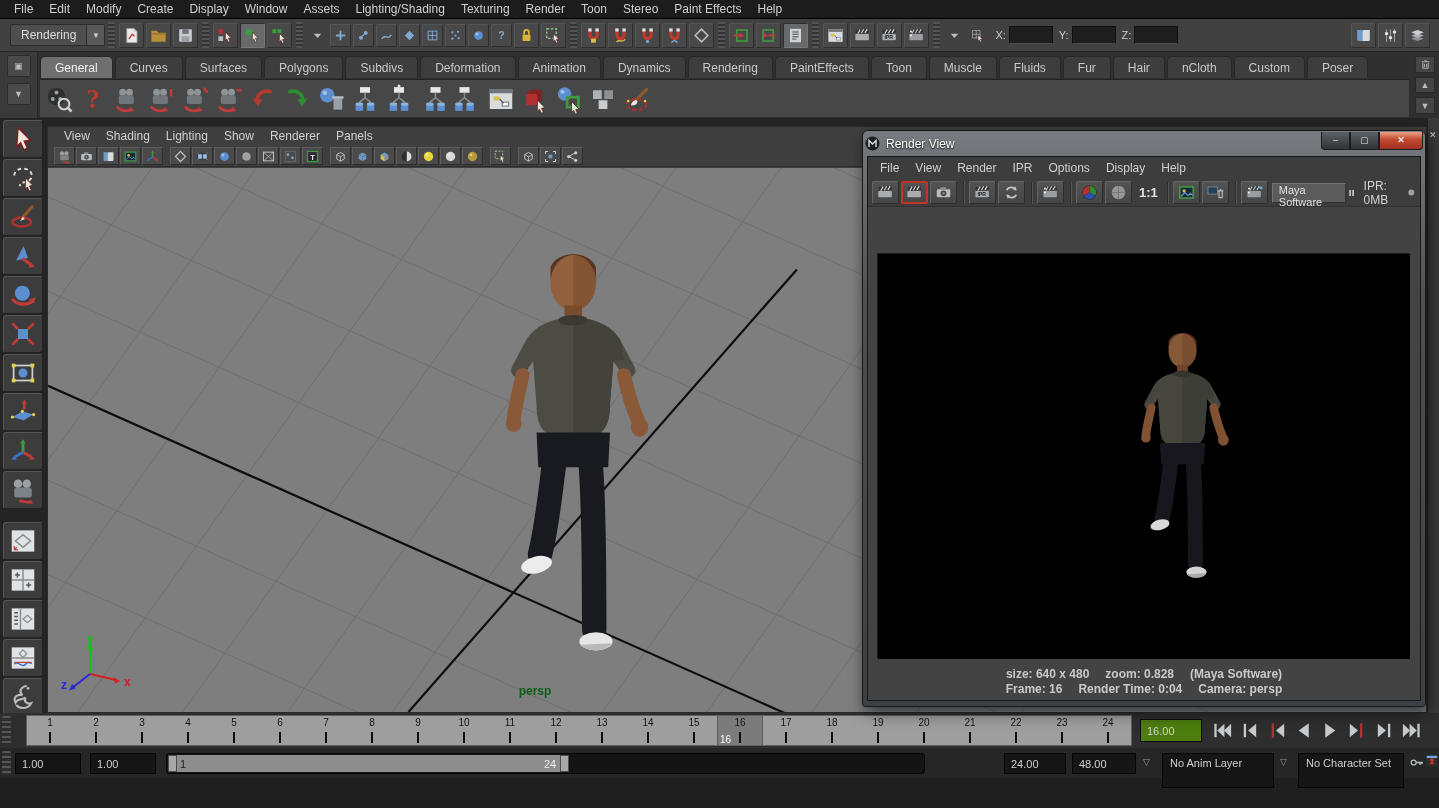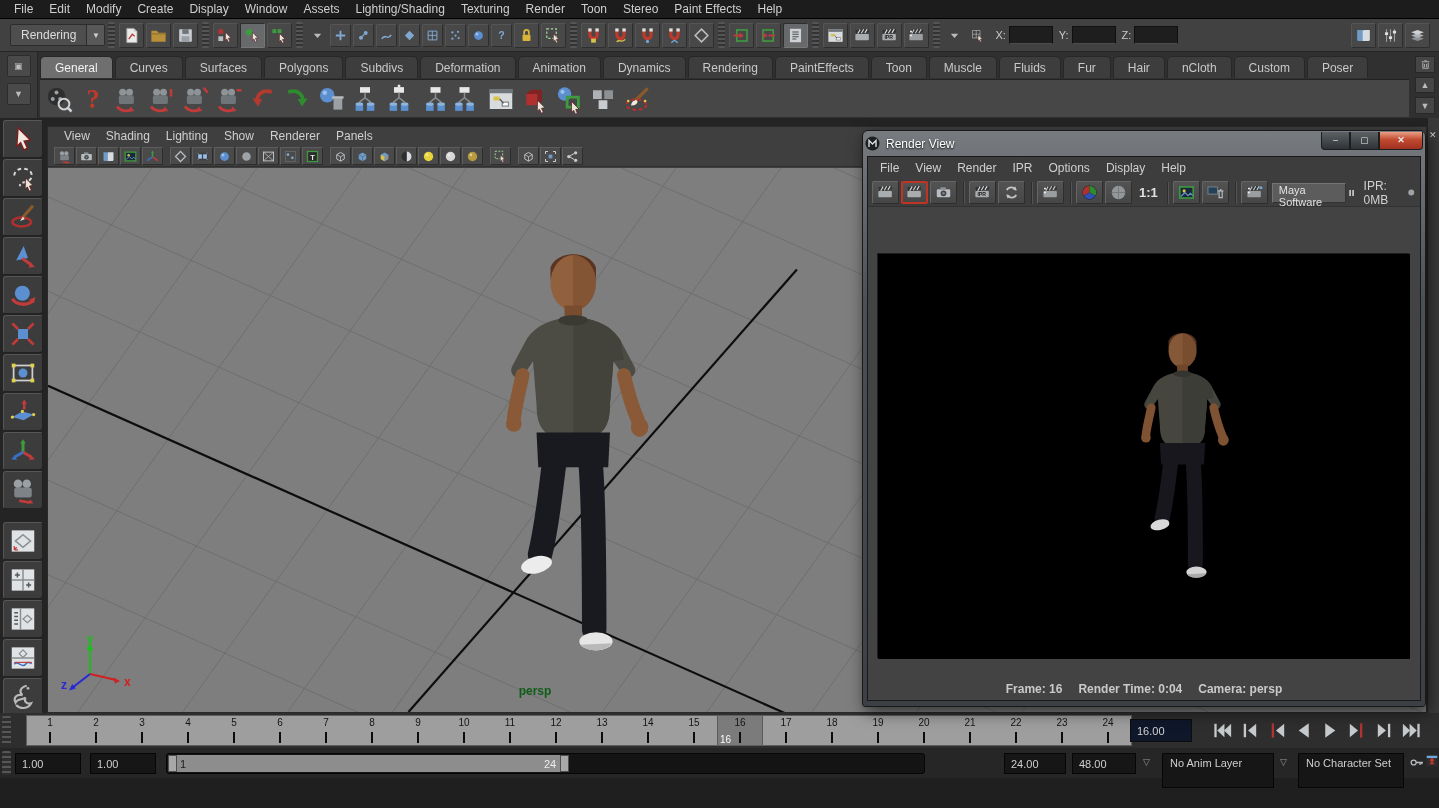--- a/index.html
+++ b/index.html
@@ -116,21 +116,21 @@
   .timeline{left:0;top:713px;width:100%;height:35px;background:#2e2e2e;}
   .row-handle{position:absolute;left:2px;top:3px;bottom:3px;width:9px;background:
     repeating-linear-gradient(180deg,#565656 0 2px,#2e2e2e 2px 5px);border-radius:2px;}
   .ruler{position:absolute;left:26px;top:2px;right:307px;height:31px;background:#9e9e9e;
     border:1px solid #5f5f5f;display:flex;}
   .frame-cell{flex:1;position:relative;}
   .frame-cell.active{background:#7b7b7b;box-shadow:inset 1px 0 #5a5a5a,inset -1px 0 #5a5a5a;}
   .fnum{display:block;text-align:center;font-size:10px;color:#141414;margin-top:1px;}
   .ftick{position:absolute;left:50%;bottom:2px;width:2px;height:11px;background:#0c0c0c;transform:translateX(-50%);}
   .fcur{position:absolute;left:3px;bottom:0;font-size:10px;color:#fafafa;}
-  .curtime{position:absolute;right:247px;top:6px;width:62px;height:23px;background:#0f172a;
+  .curtime{position:absolute;right:237px;top:6px;width:62px;height:23px;background:#4d7c0f;
     border:1px solid #0d0d0d;color:#d2d2d2;font-size:11px;padding:0 6px;}
   .playback{position:absolute;right:6px;top:4px;width:224px;height:27px;display:flex;align-items:center;}
   .pbtn{width:27px;height:26px;background:transparent;border:none;padding:1px;display:flex;align-items:center;justify-content:center;}
   .pbtn svg{width:23px;height:23px;}
 
   
   .rangebar{left:0;top:748px;width:100%;height:30px;background:#262626;}
   .rfield{position:absolute;top:5px;height:21px;background:#161616;border:1px solid #060606;
     color:#cfcfcf;font-size:11px;padding:0 6px;}
   .track{position:absolute;left:166px;top:5px;width:759px;height:21px;background:#141414;
@@ -1276,20 +1276,23 @@
       </div>
       <div class="rv-canvas">
         <div class="rv-image">
           <svg width="532" height="405" viewBox="0 0 532 405">
             <rect width="532" height="405" fill="#000"></rect>
             <use href="#person" x="240" y="73" width="129" height="258" opacity="0.92"></use>
           </svg>
         </div>
         <div class="rv-status">
           <div>
+            <span>size: 640 x 480</span><span>zoom: 0.828</span><span>(Maya Software)</span>
+          </div>
+          <div>
             <span>Frame: 16</span><span>Render Time: 0:04</span><span>Camera: persp</span>
           </div>
         </div>
       </div>
     </div>
   </div>
 
   <div class="timeline r">
     <div class="row-handle"></div>
     <div class="ruler">

